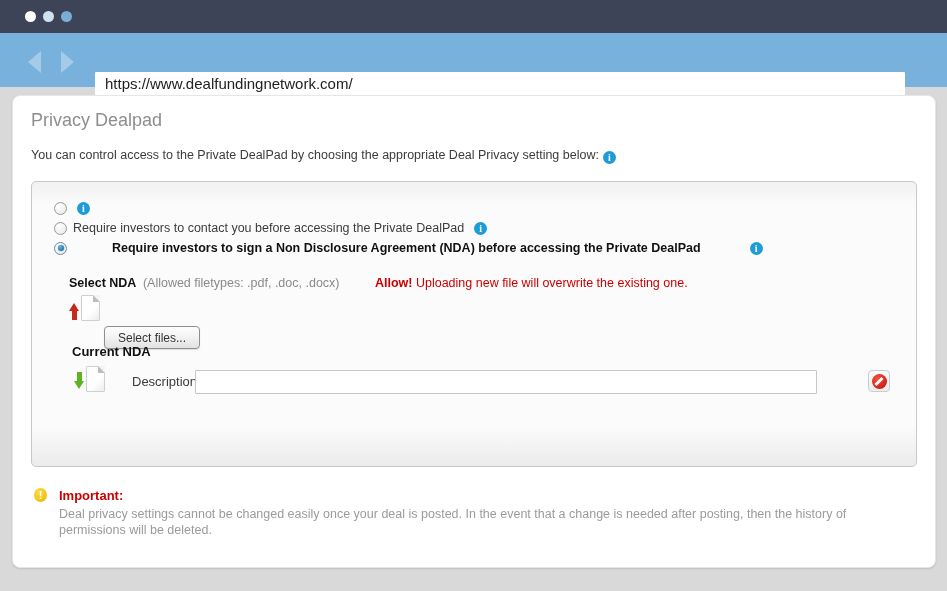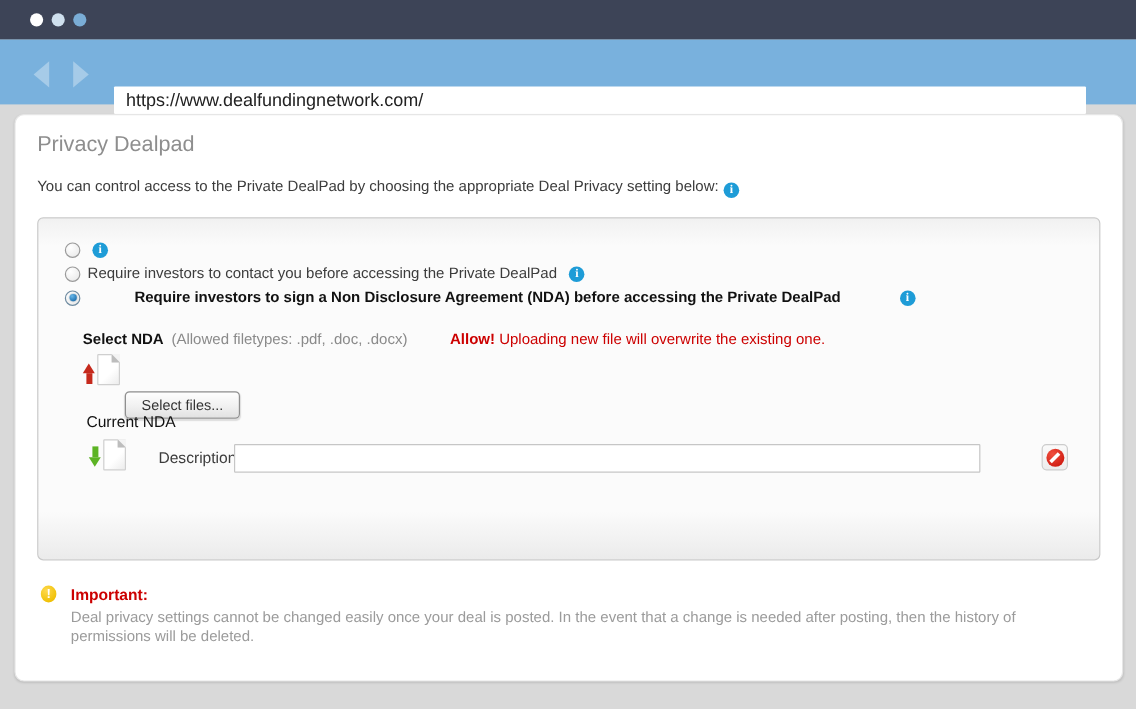--- a/index.html
+++ b/index.html
@@ -134,21 +134,21 @@
   .select-files-btn {
     position:absolute; left:72px; top:116px; height:23px; padding:0 13px;
     font-family:"Liberation Sans", sans-serif; font-size:12px; color:#333;
     background:linear-gradient(180deg,#fefefe 0%,#f2f2f2 50%,#e2e2e2 100%);
     border:1px solid #8f8f8f; border-radius:4px; cursor:pointer;
     box-shadow:0 1px 1px rgba(0,0,0,0.12);
     margin-top:28px;
   }
   .current-heading {
     position:absolute; left:40px; top:162px;
-    font-size:13px; font-weight:normal; color:#111;
+    font-size:13px; font-weight:bold; color:#111;
   }
   .desc-label {
     position:absolute; left:100px; top:192px;
     font-size:13px; color:#3c3c3c;
   }
   .desc-input {
     position:absolute; left:163px; top:188px; width:622px; height:24px;
     border:1px solid #c6c6c6; border-radius:1px; background:#fff;
     font-family:"Liberation Sans", sans-serif; font-size:13px; color:#333;
     padding:0 6px;

